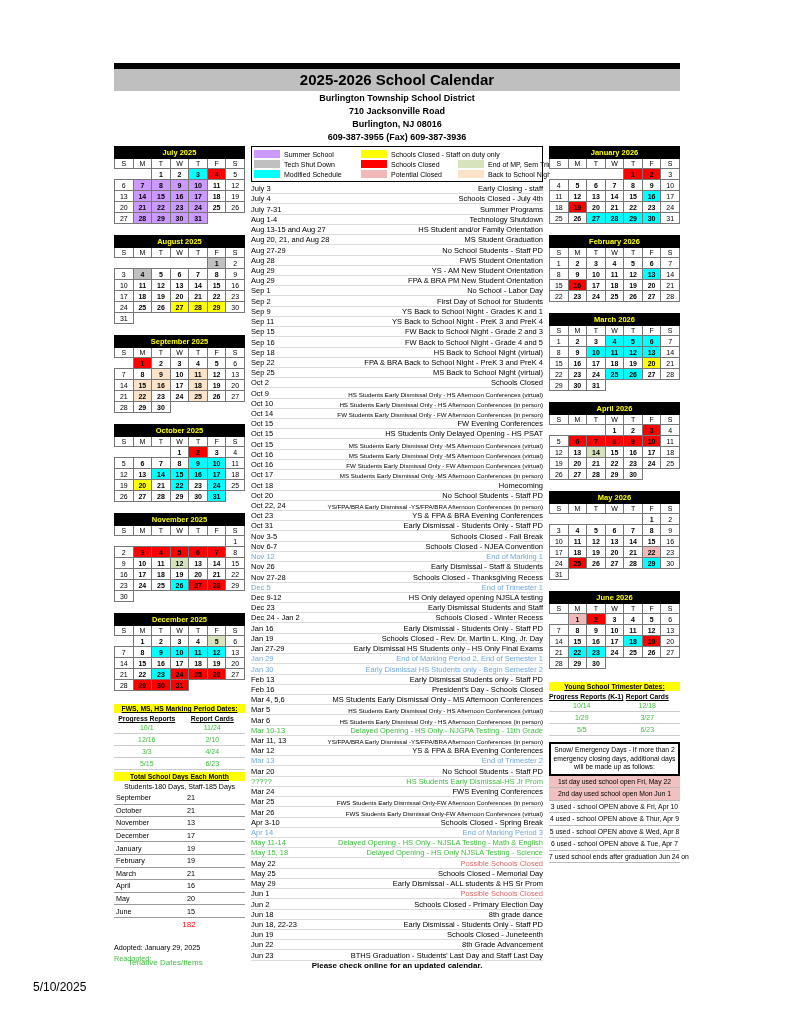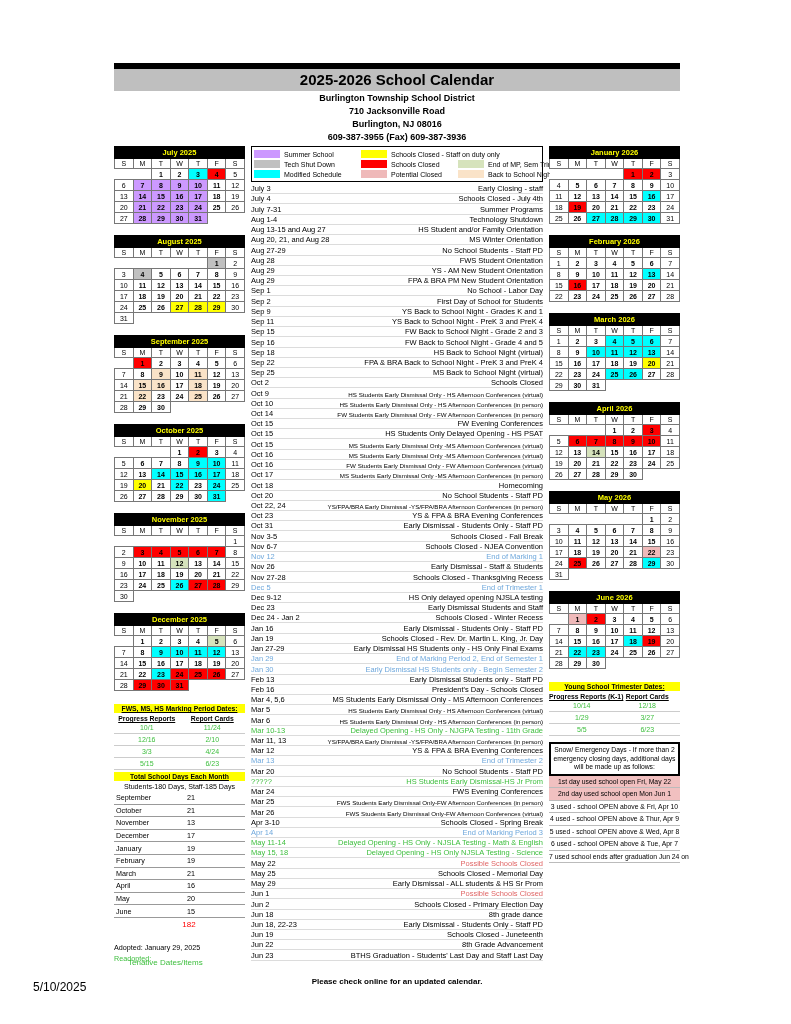--- a/index.html
+++ b/index.html
@@ -30,21 +30,21 @@
   .leg-label{font-size:7px;white-space:nowrap;}
 
   
   .ev-row{display:flex;justify-content:space-between;align-items:flex-end;border-bottom:1px solid #dcdcdc;height:10.23px;box-sizing:border-box;}
   .ev-date{font-size:7.5px;white-space:nowrap;padding-right:4px;flex:none;}
   .ev-desc{font-size:7.5px;white-space:nowrap;text-align:right;min-width:0;}
   .ev-desc.sm{font-size:6.2px;}
   .ev-row.blue .ev-date,.ev-row.blue .ev-desc{color:#6fa8dc;}
   .ev-row.green .ev-date,.ev-row.green .ev-desc{color:#3dbe3d;text-align:right;}
   .ev-row.pink .ev-desc{color:#e06666;}
-  .note{font-weight:bold;font-size:8px;text-align:center;margin-top:16px;}
+  .note{font-weight:bold;font-size:8px;text-align:center;margin-top:0;}
 
   
   .yhead{background:#ffff00;font-weight:bold;text-decoration:underline;font-size:6.8px;text-align:center;white-space:nowrap;padding:1px 0;}
   .tbl-head{display:flex;font-size:6.8px;font-weight:bold;margin-top:2px;}
   .tbl-head span{width:50%;text-align:center;text-decoration:underline;white-space:nowrap;}
   .gr-row{display:flex;border-bottom:1px solid #ccc;height:11px;align-items:center;}
   .gr-row span{width:50%;text-align:center;font-size:7px;color:#3dbe3d;}
   .subtitle{font-size:7.1px;text-align:center;margin:2px 0 1px;white-space:nowrap;}
   .md-row{display:flex;border-bottom:1px solid #999;font-size:7.2px;height:11.6px;align-items:center;}
   .md-name{width:58px;padding-left:2px;}
@@ -593,21 +593,21 @@
           <div class="ev-row">
             <span class="ev-date">Aug 1-4</span>
             <span class="ev-desc">Technology Shutdown</span>
           </div>
           <div class="ev-row">
             <span class="ev-date">Aug 13-15 and Aug 27</span>
             <span class="ev-desc">HS Student and/or Family Orientation</span>
           </div>
           <div class="ev-row">
             <span class="ev-date">Aug 20, 21, and Aug 28</span>
-            <span class="ev-desc">MS Winter Orientation</span>
+            <span class="ev-desc">MS Student Graduation</span>
           </div>
           <div class="ev-row">
             <span class="ev-date">Aug 27-29</span>
             <span class="ev-desc">No School Students - Staff PD</span>
           </div>
           <div class="ev-row">
             <span class="ev-date">Aug 28</span>
             <span class="ev-desc">FWS Student Orientation</span>
           </div>
           <div class="ev-row">

